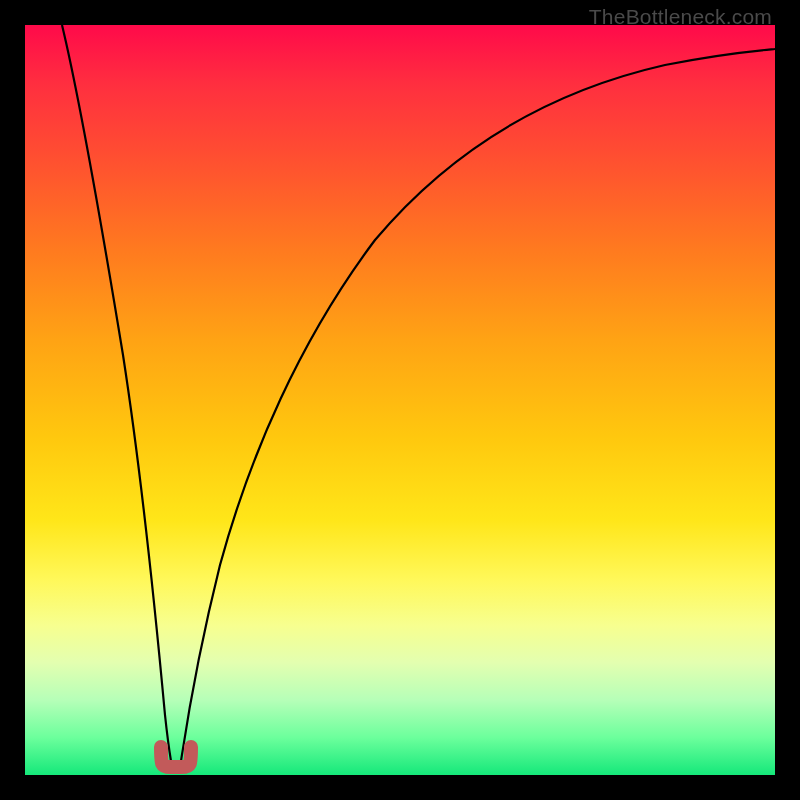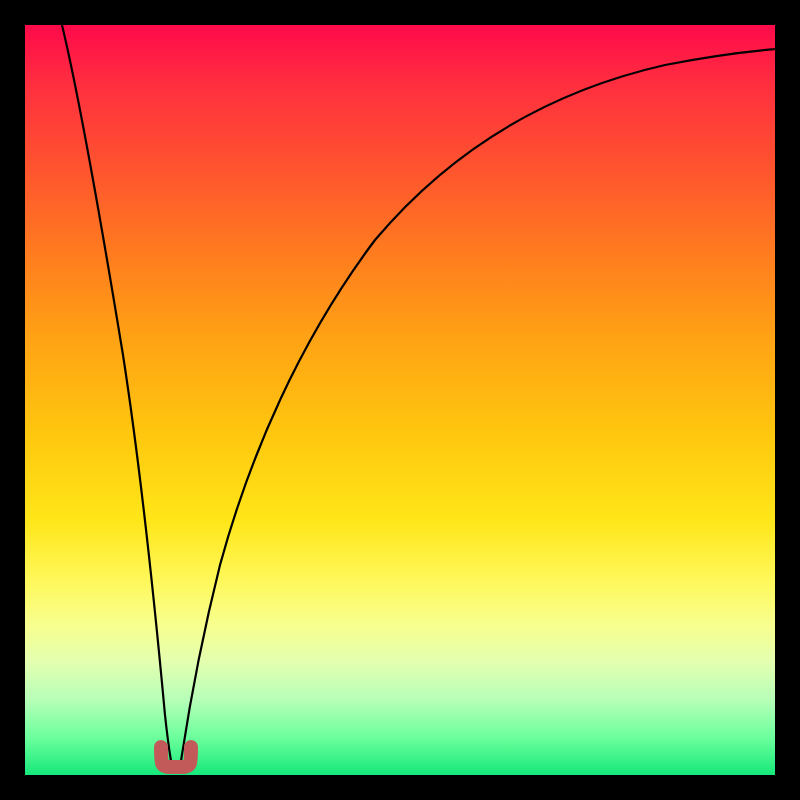--- a/index.html
+++ b/index.html
@@ -83,13 +83,14 @@
                C 160 710, 170 640, 195 540
                C 225 430, 275 315, 350 215
                C 430 120, 530 65, 640 40
                C 700 28, 740 25, 750 24"></path>
       <path class="nub" d="M 136 722
                C 136 740, 136 742, 146 742
                L 156 742
                C 166 742, 166 740, 166 722"></path>
     </svg>
   </div>
+  <div class="attribution">TheBottleneck.com</div>
 </div>
 
 </body></html>

